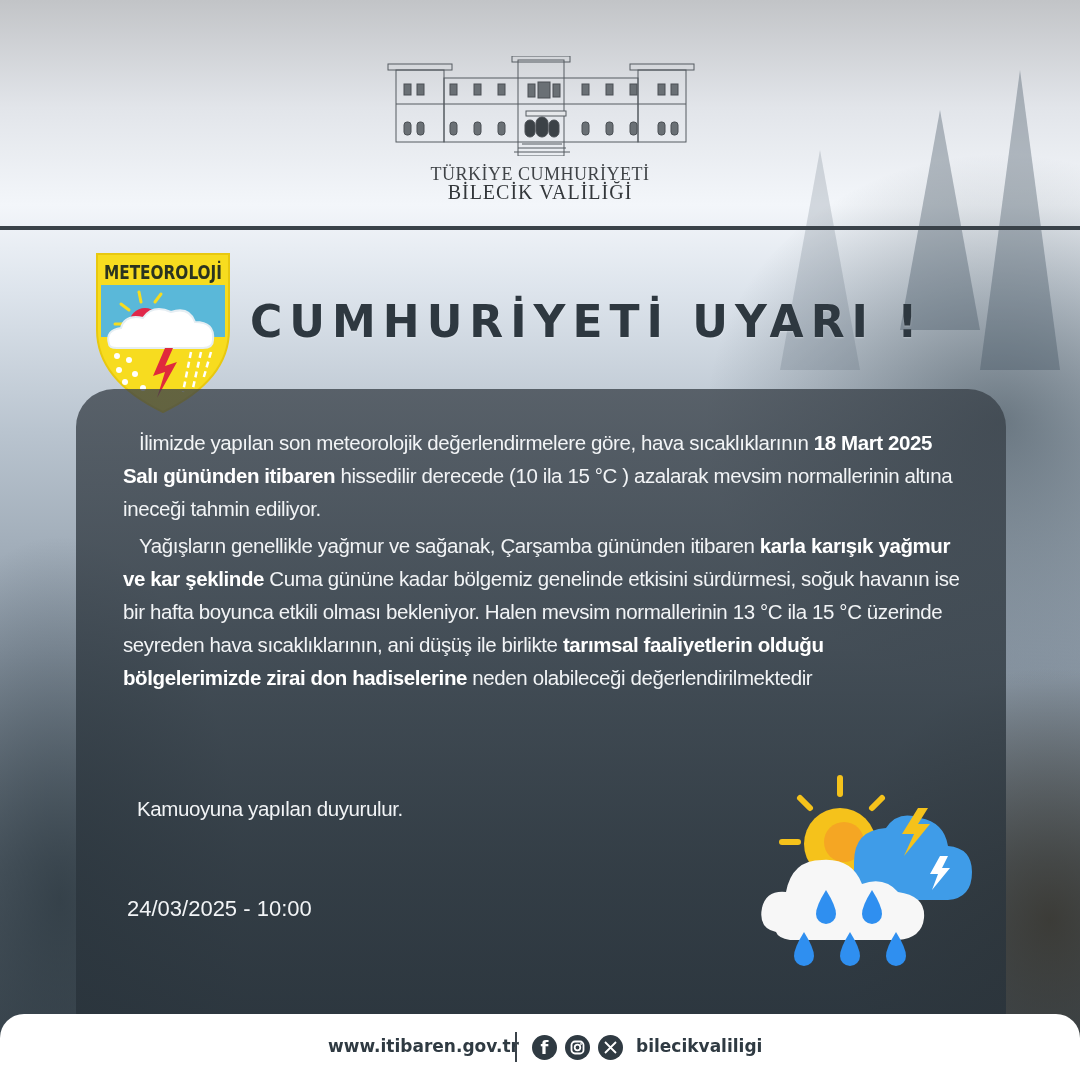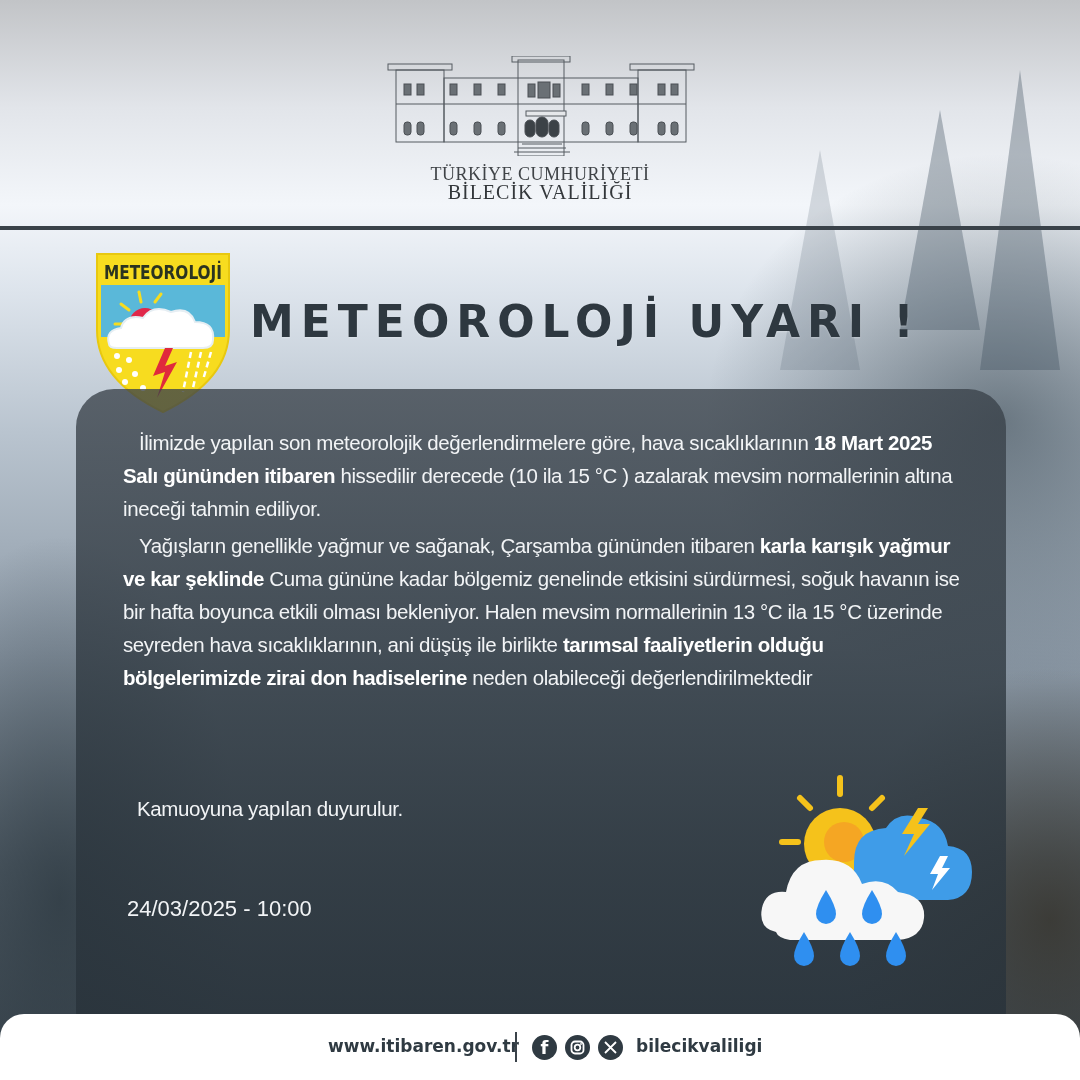--- a/index.html
+++ b/index.html
@@ -198,21 +198,21 @@
       <circle cx="30" cy="130" r="3"></circle>
       <circle cx="48" cy="136" r="3"></circle>
   </g>
   <g stroke="#ffffff" stroke-width="2.5" stroke-dasharray="6 4">
     <line x1="96" y1="100" x2="88" y2="140"></line>
       <line x1="106" y1="100" x2="98" y2="136"></line>
       <line x1="116" y1="100" x2="108" y2="128"></line>
   </g>
 </svg>
 
-<div class="title">METEOROLOJİ UYARI !</div>
+<div class="title">CUMHURİYETİ UYARI !</div>
 
 <div class="card"></div>
 
 <div class="para p1">&nbsp;&nbsp;&nbsp;<span>İlimizde yapılan son meteorolojik değerlendirmelere göre, hava sıcaklıklarının </span><b>18 Mart 2025 Salı gününden itibaren</b><span> hissedilir derecede (10 ila 15 °C ) azalarak mevsim normallerinin altına ineceği tahmin ediliyor.</span></div>
 
 <div class="para p2">&nbsp;&nbsp;&nbsp;<span>Yağışların genellikle yağmur ve sağanak, Çarşamba gününden itibaren </span><b>karla karışık yağmur ve kar şeklinde</b><span> Cuma gününe kadar bölgemiz genelinde etkisini sürdürmesi, soğuk havanın ise bir hafta boyunca etkili olması bekleniyor. Halen mevsim normallerinin 13 °C ila 15 °C üzerinde seyreden hava sıcaklıklarının, ani düşüş ile birlikte </span><b>tarımsal faaliyetlerin olduğu bölgelerimizde zirai don hadiselerine</b><span> neden olabileceği değerlendirilmektedir</span></div>
 
 <div class="para p3">Kamuoyuna yapılan duyurulur.</div>
 
 <div class="dates">

